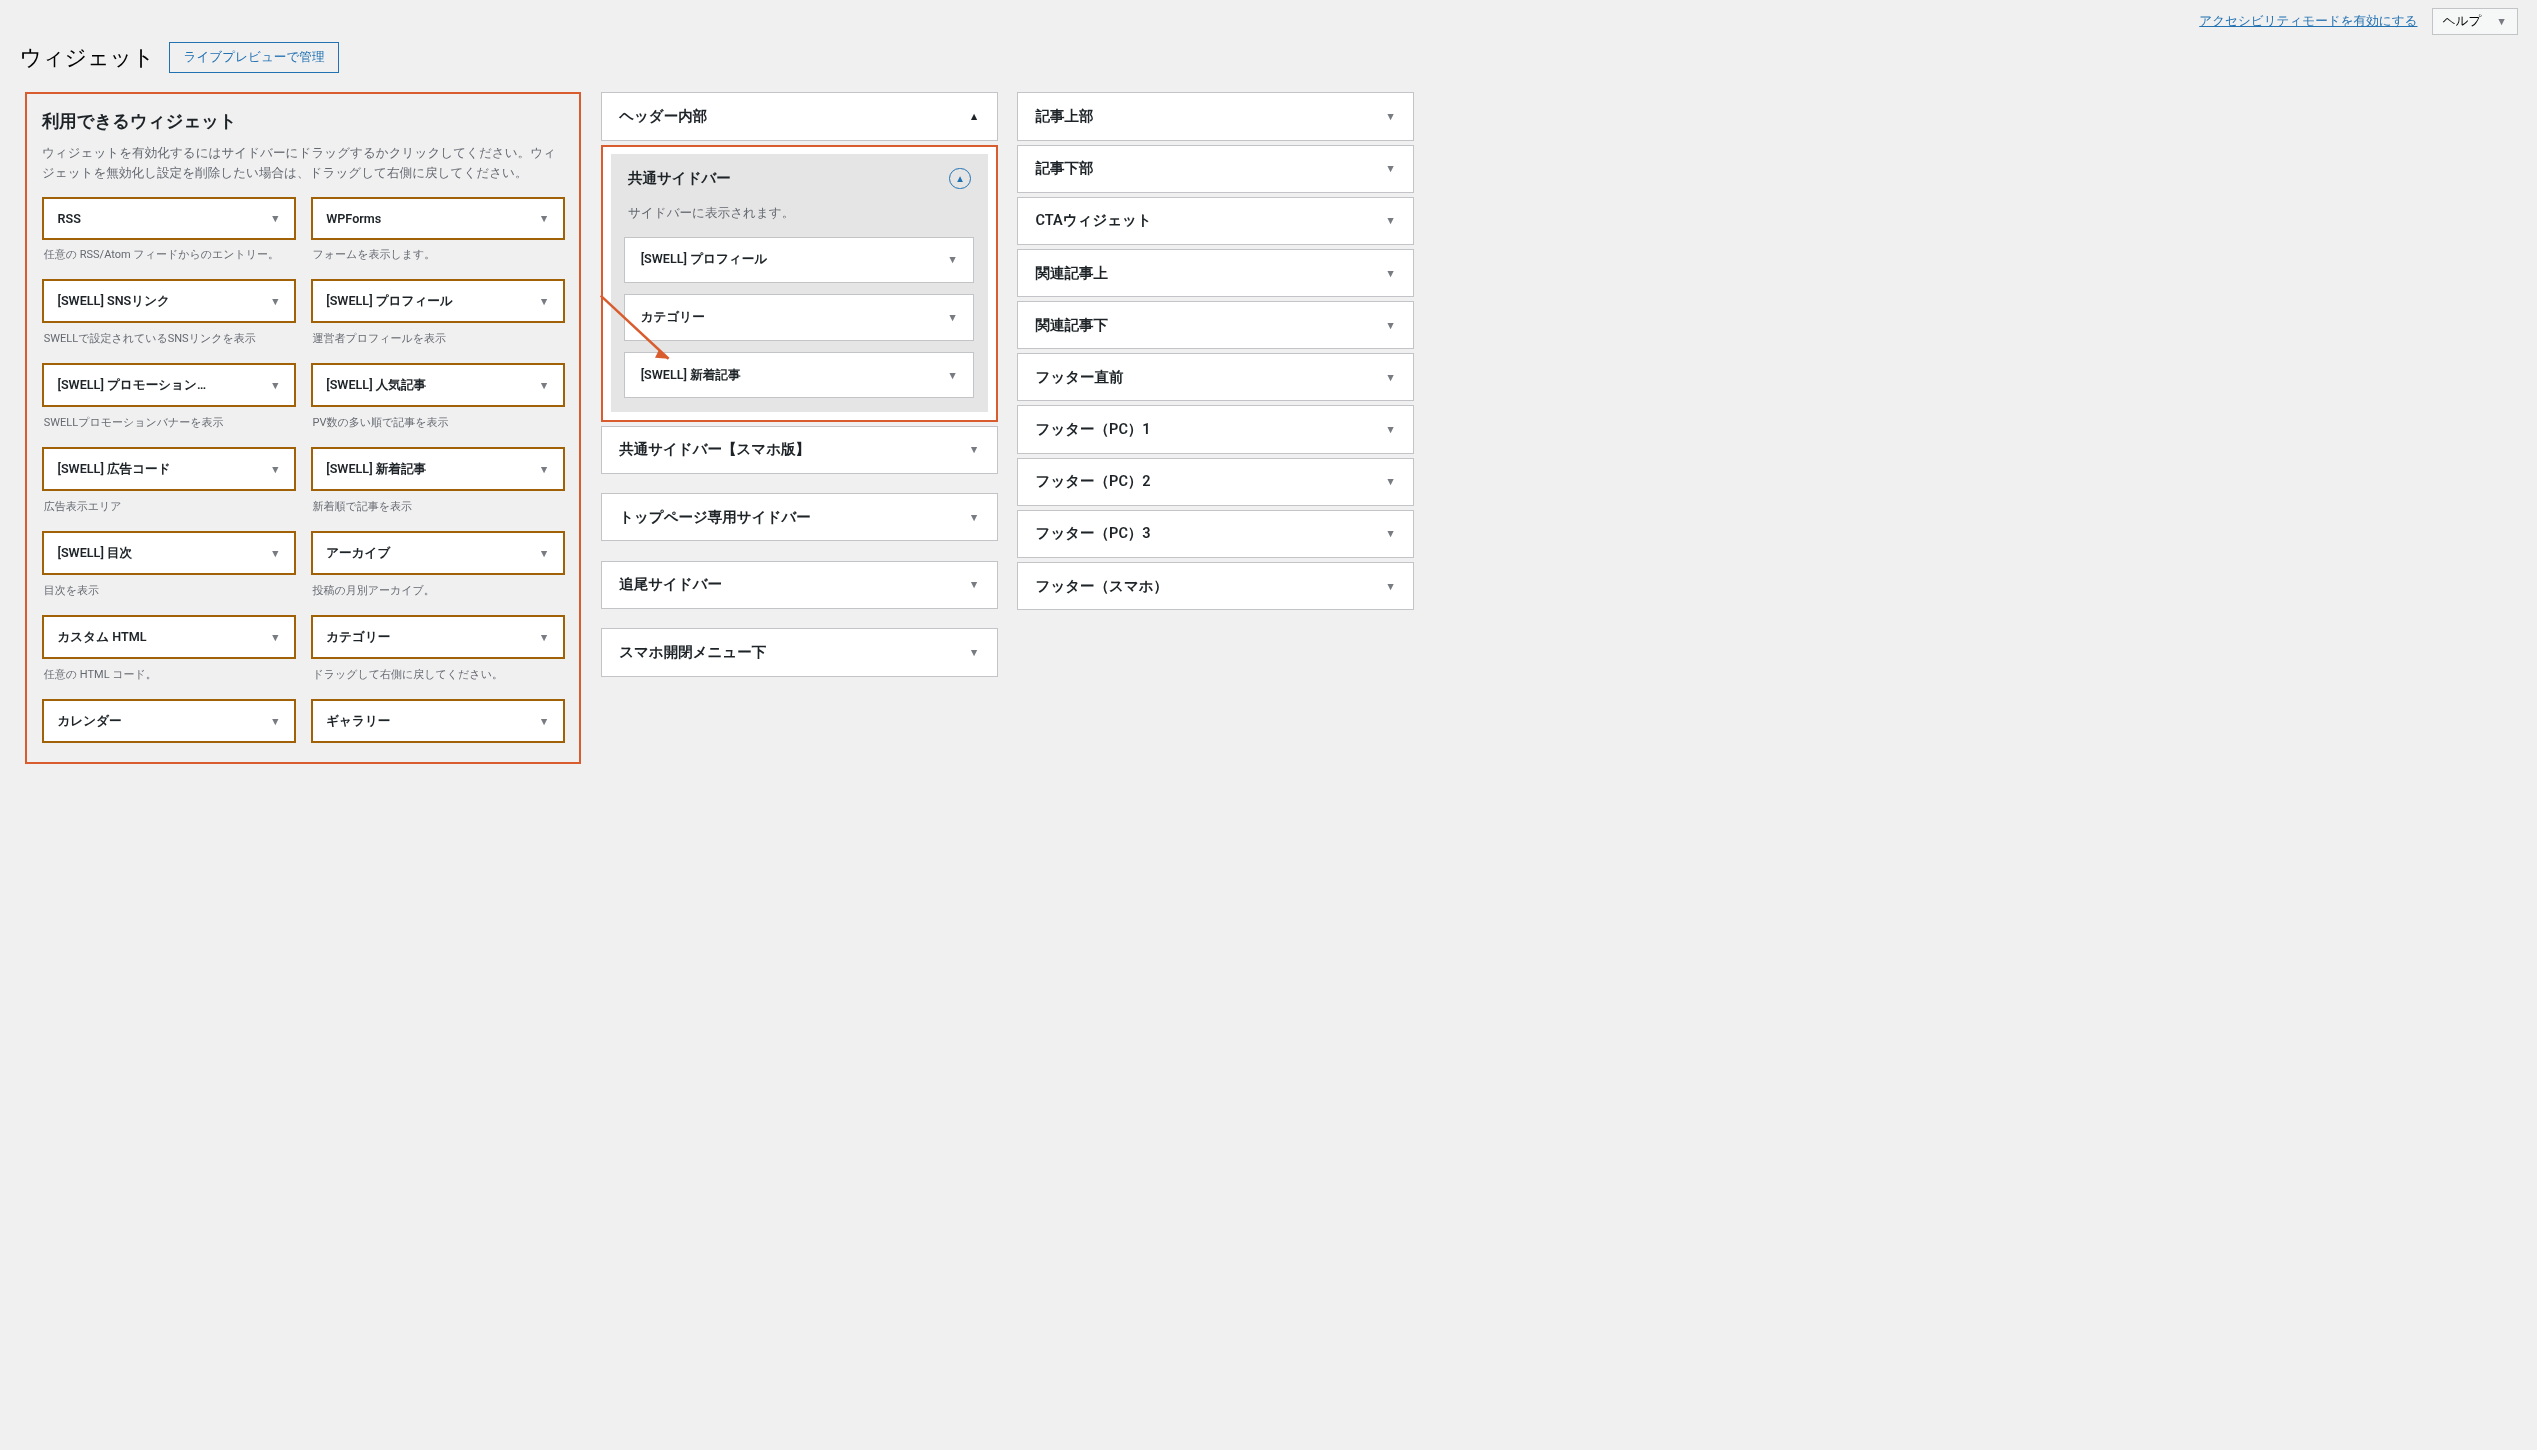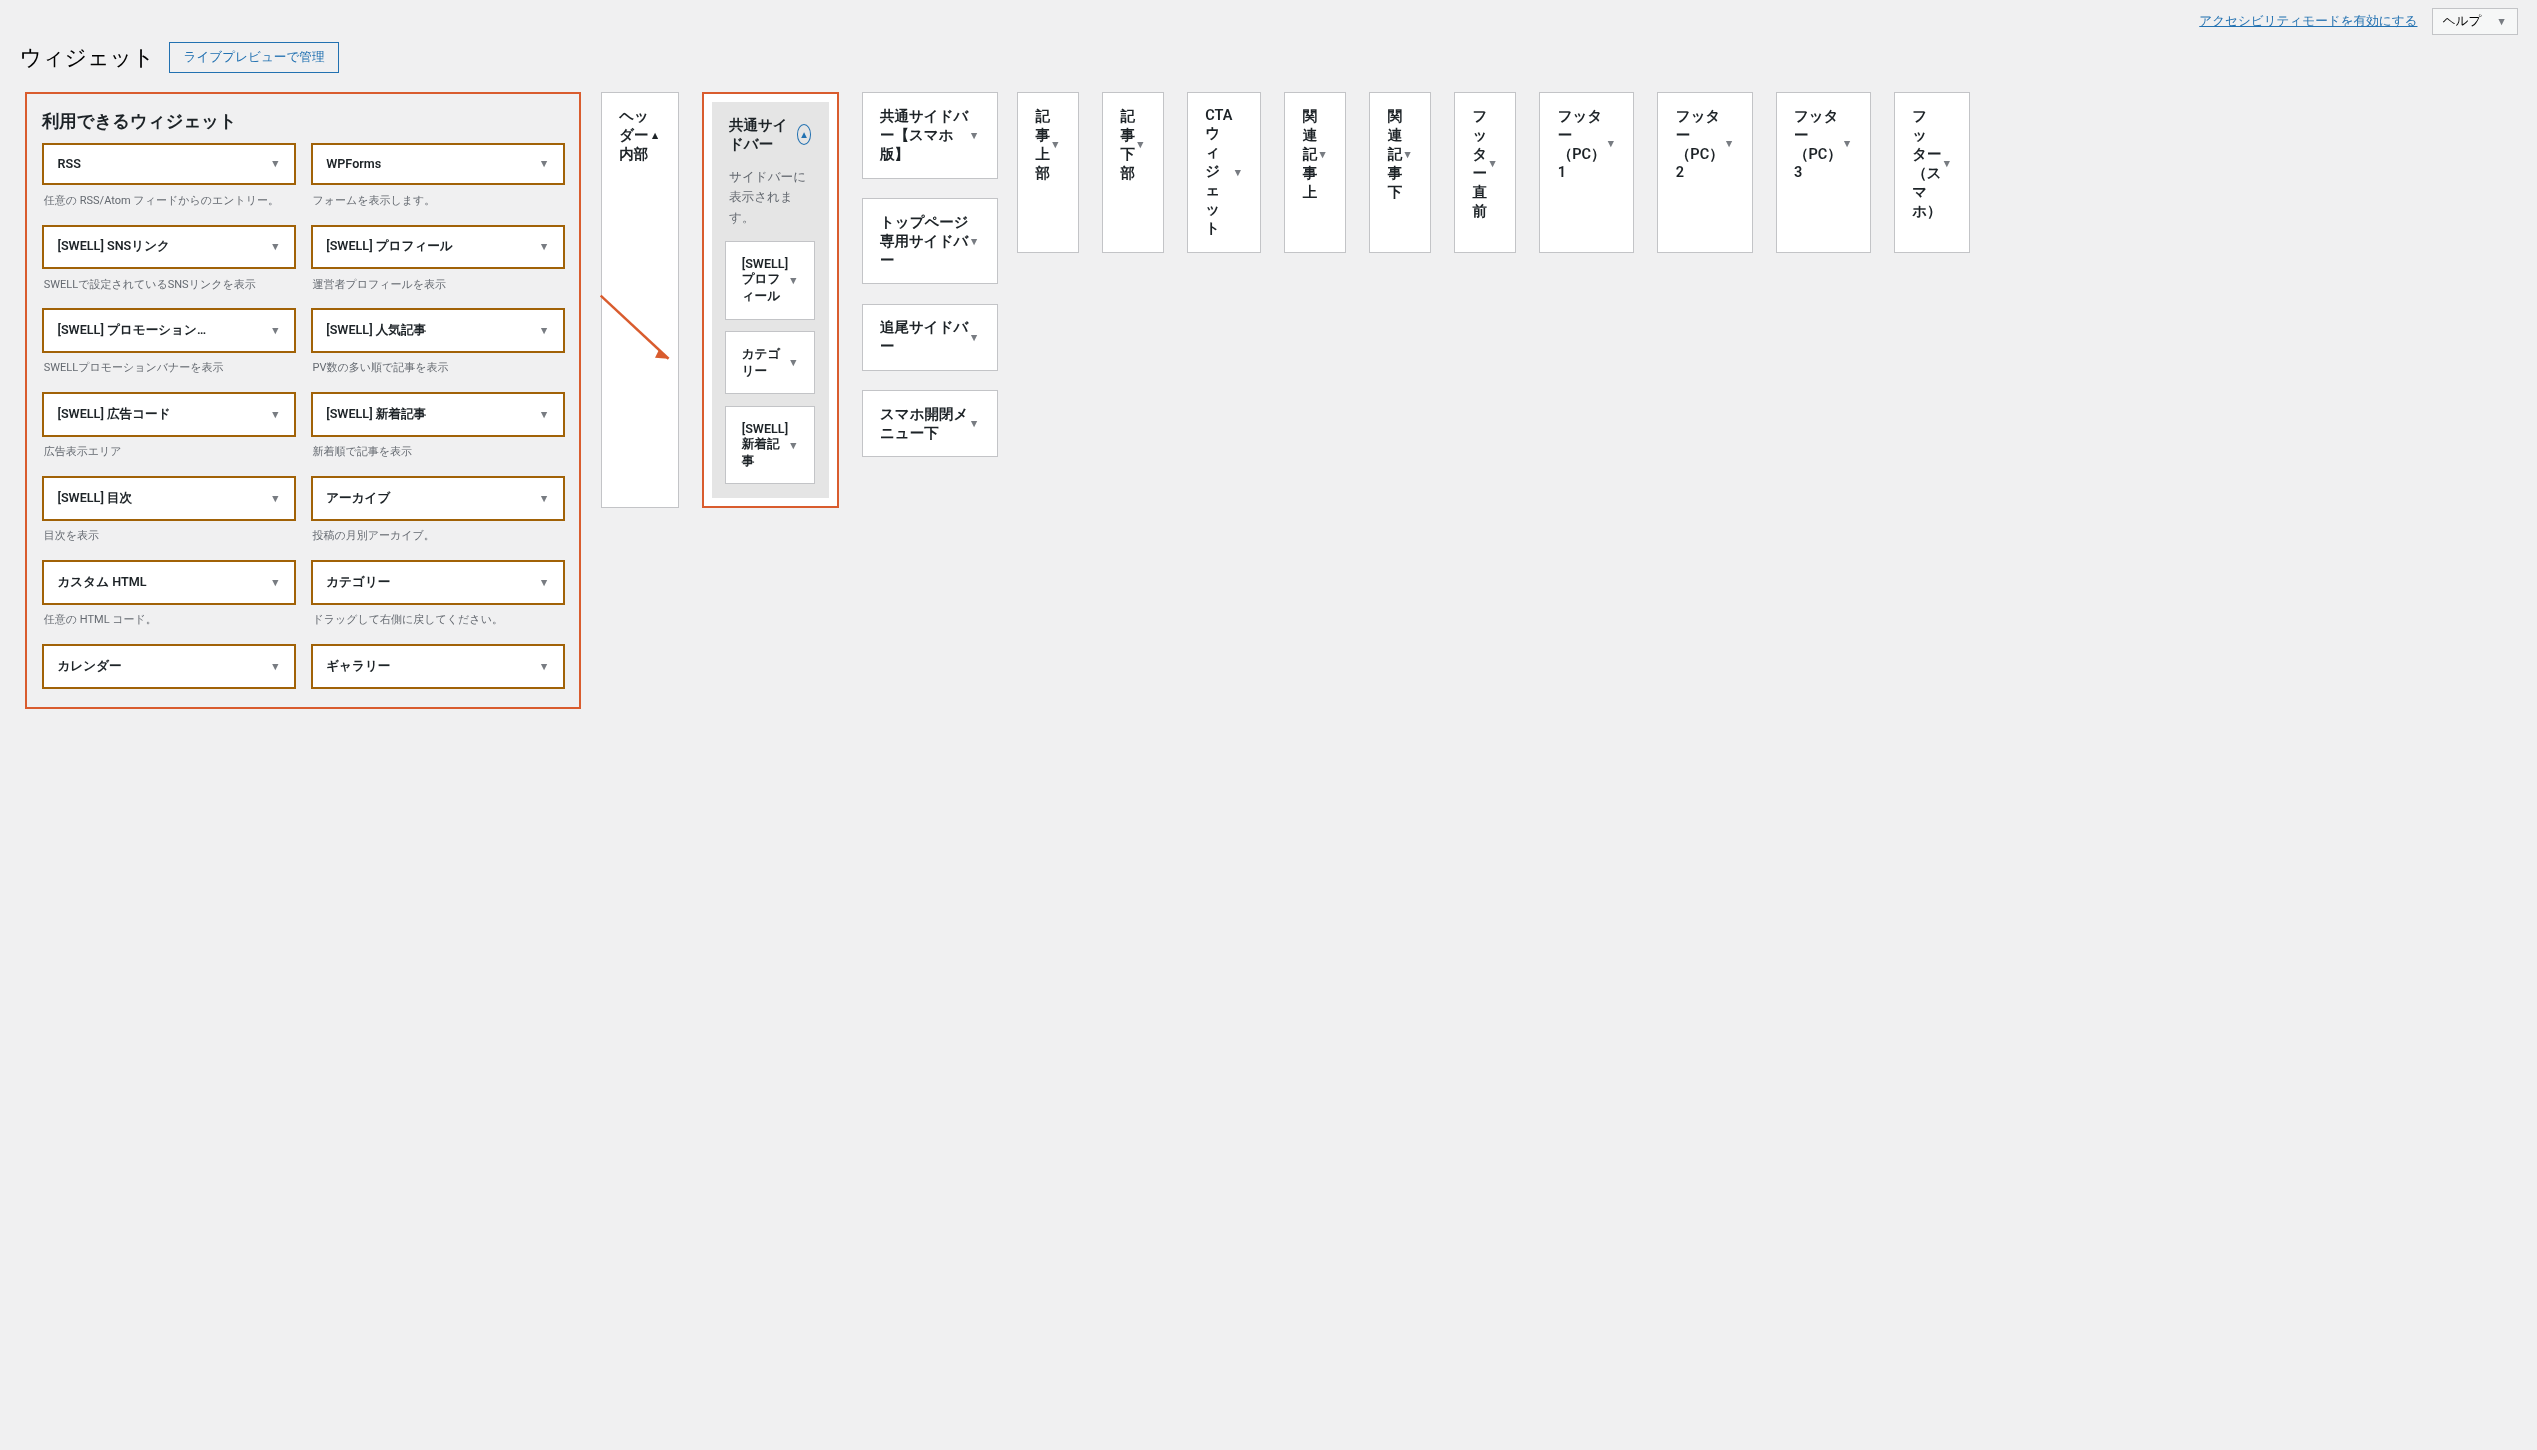--- a/index.html
+++ b/index.html
@@ -105,22 +105,22 @@
     .caret-down {
       color: #787c82;
       font-size: 10.7px;
     }
     .caret-up {
       color: #1d2327;
       font-size: 10.7px;
     }
     .area-col {
       display: flex;
-      flex-direction: row;
-      gap: 23px;
+      flex-direction: column;
+      gap: 4px;
     }
     .widget-area {
       background: #fff;
       border: 1px solid #c3c4c7;
     }
     .widget-area-header {
       display: flex;
       justify-content: space-between;
       align-items: center;
       padding: 13.6px 17.4px;
@@ -189,20 +189,21 @@
 
 <div class="page-header">
   <h1 class="page-title">ウィジェット</h1>
   <button class="live-preview-btn">ライブプレビューで管理</button>
 </div>
 
 <div class="main-grid">
 
   <div class="available-widgets">
     <h2 class="section-title">利用できるウィジェット</h2>
+    <p class="section-desc">ウィジェットを有効化するにはサイドバーにドラッグするかクリックしてください。ウィジェットを無効化し設定を削除したい場合は、ドラッグして右側に戻してください。</p>
     <div id="available-rows">
         <div class="widget-row">
           <div>
             <div class="widget-item-box">
               <span>RSS</span>
               <span class="caret-down">▼</span>
             </div>
             <div class="widget-desc">任意の RSS/Atom フィードからのエントリー。</div>
           </div>
           <div>

